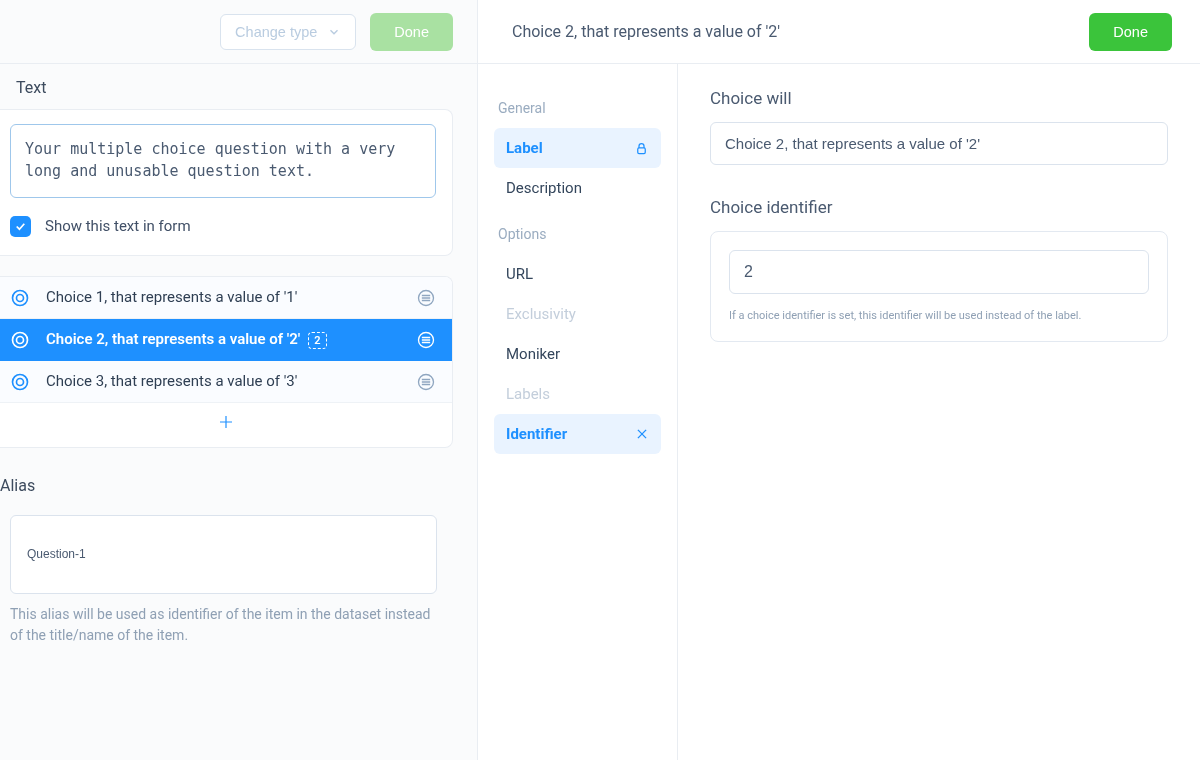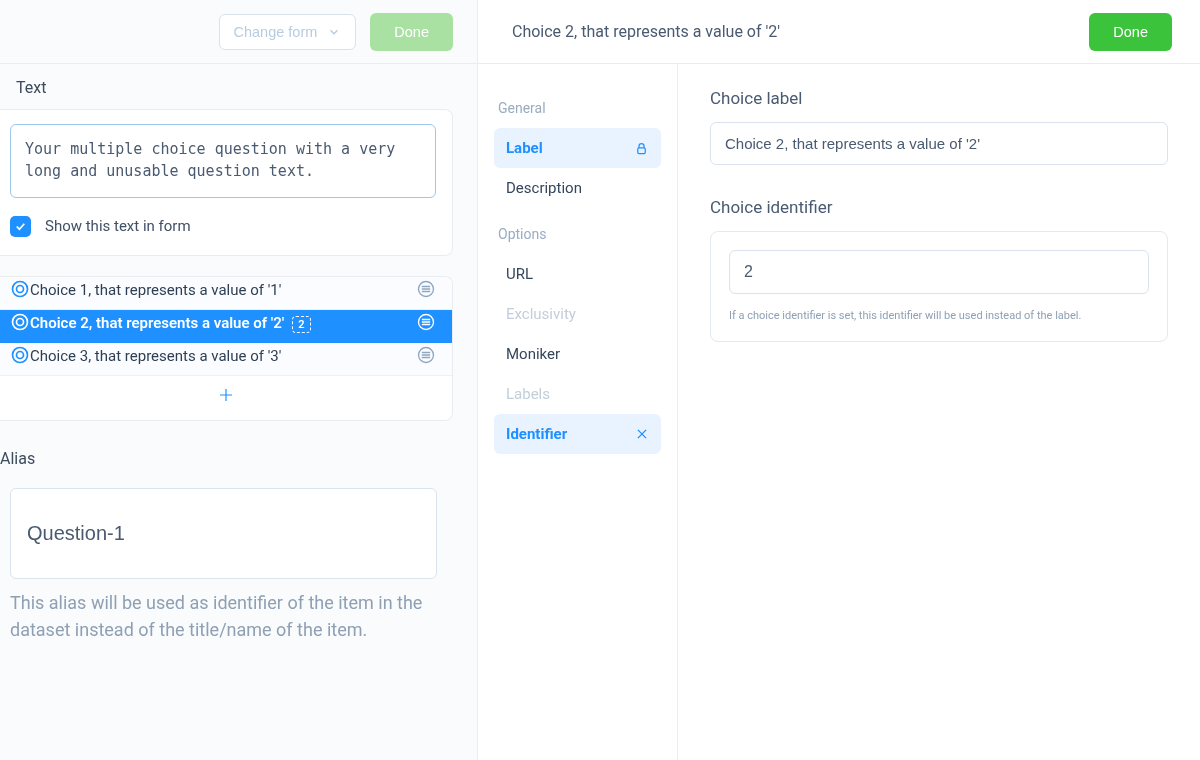--- a/index.html
+++ b/index.html
@@ -26,31 +26,31 @@
   .chk { width: 21px; height: 21px; border-radius: 5px; background: #1e90ff; display: inline-flex; align-items: center; justify-content: center; flex: 0 0 21px; }
   .chk svg { stroke: #fff; }
   .chk-label { color: #415067; font-size: 15px; }
 
   
   .choices-card { background: #fff; border: 1px solid #e9edf2; border-left: none; border-radius: 0 8px 8px 0; margin: 0 24px 28px 0; overflow: hidden; }
   .choices-header { display: flex; align-items: center; justify-content: space-between; padding: 14px 16px 14px 10px; border-bottom: 1px solid #eef2f6; }
   .choices-title { font-size: 16px; color: #3d4b5e; }
   .hamburger { color: #b7c2d0; display: inline-flex; }
 
-  .choice-row { display: flex; align-items: flex-end; gap: 0; padding: 2px 16px 10px 10px; border-bottom: 1px solid #eef2f6; background: #fafcff; }
+  .choice-row { display: flex; align-items: flex-start; gap: 16px; padding: 11px 16px 10px 10px; border-bottom: 1px solid #eef2f6; background: #fafcff; }
   .choice-row.selected { background: #1e90ff; color: #fff; font-weight: 600; border-bottom-color: #1e90ff; }
   .radio-ico { flex: 0 0 20px; display: inline-flex; }
   .choice-label { flex: 1 1 auto; font-size: 15px; }
   .id-chip { border: 1px dashed #fff; border-radius: 4px; font-size: 11px; padding: 1px 5px; margin-left: 8px; font-weight: 600; }
   .drag-ico { flex: 0 0 20px; display: inline-flex; }
 
   .add-row { text-align: center; padding: 10px 0 12px; }
   .add-row .plus { color: #1e90ff; font-size: 22px; line-height: 1; }
 
-  .helper-text { color: #8fa0b4; font-size: 18px; margin-top: 10px; line-height: 1.5; }
+  .helper-text { color: #8fa0b4; font-size: 14px; margin-top: 10px; line-height: 1.5; }
 
   
   .col-mid { width: 200px; flex: 0 0 200px; border-right: 1px solid #e9edf2; background: #fff; }
   .right-title { color: #4a5a70; font-size: 16px; }
   
   .right-header-wrap { position: absolute; left: 478px; top: 0; right: 0; height: 64px; display: flex; align-items: center; justify-content: space-between; padding: 0 28px 0 34px; border-bottom: 1px solid #e9edf2; background: #fff; }
 
   .nav-body { padding: 20px 16px; margin-top: 64px; }
   .nav-group-title { color: #9aacc0; font-size: 14px; margin: 18px 0 12px 4px; }
   .nav-group-title.first { margin-top: 16px; }
@@ -69,21 +69,21 @@
 
   
   .ico { display: inline-flex; align-items: center; justify-content: center; }
 </style>
 </head>
 <body>
 
 <div class="col-left">
   <div class="left-header">
     <button class="btn btn-change-type">
-      <span>Change form</span>
+      <span>Change type</span>
       <span class="ico">
         <svg width="14" height="14" viewBox="0 0 24 24" fill="none" stroke="#b9cce0" stroke-width="2.4">
             <polyline points="6 9 12 15 18 9"></polyline>
           </svg>
       </span>
     </button>
     <button class="btn btn-done-left">Done</button>
   </div>
 
   <div class="left-body">
@@ -160,21 +160,21 @@
           <svg width="18" height="18" viewBox="0 0 24 24" fill="none" stroke="#1e90ff" stroke-width="1.6">
               <line x1="12" y1="4" x2="12" y2="20"></line>
               <line x1="4" y1="12" x2="20" y2="12"></line>
             </svg>
         </span>
       </div>
     </div>
 
     <div class="section-title" style="margin-left:0;">Alias</div>
     <div class="section-card" style="border:none; background:transparent; padding-left:10px; margin-top:6px;">
-      <input class="text-input plain" style="font-size: 20px; padding: 30px 16px;" value="Question-1">
+      <input class="text-input plain" style="font-size: 12px; padding: 30px 16px;" value="Question-1">
       <div class="helper-text">This alias will be used as identifier of the item in the dataset instead of the title/name of the item.</div>
     </div>
 
   </div>
 </div>
 
 <div class="col-mid">
   <div class="nav-body">
     <div class="nav-group-title first">General</div>
     <div id="nav-general">
@@ -213,21 +213,21 @@
               <line x1="19" y1="5" x2="5" y2="19"></line>
             </svg>
           </span>
         </div>
       </div>
   </div>
 </div>
 
 <div class="col-right">
   <div class="field-block">
-    <div class="field-label">Choice label</div>
+    <div class="field-label">Choice will</div>
     <input class="readonly-input" value="Choice 2, that represents a value of '2'" style="">
   </div>
   <div class="field-block">
     <div class="field-label">Choice identifier</div>
     <div class="id-block">
       <input class="readonly-input" style="font-size: 16px;" value="2">
       <div class="id-help">If a choice identifier is set, this identifier will be used instead of the label.</div>
     </div>
   </div>
 </div>

